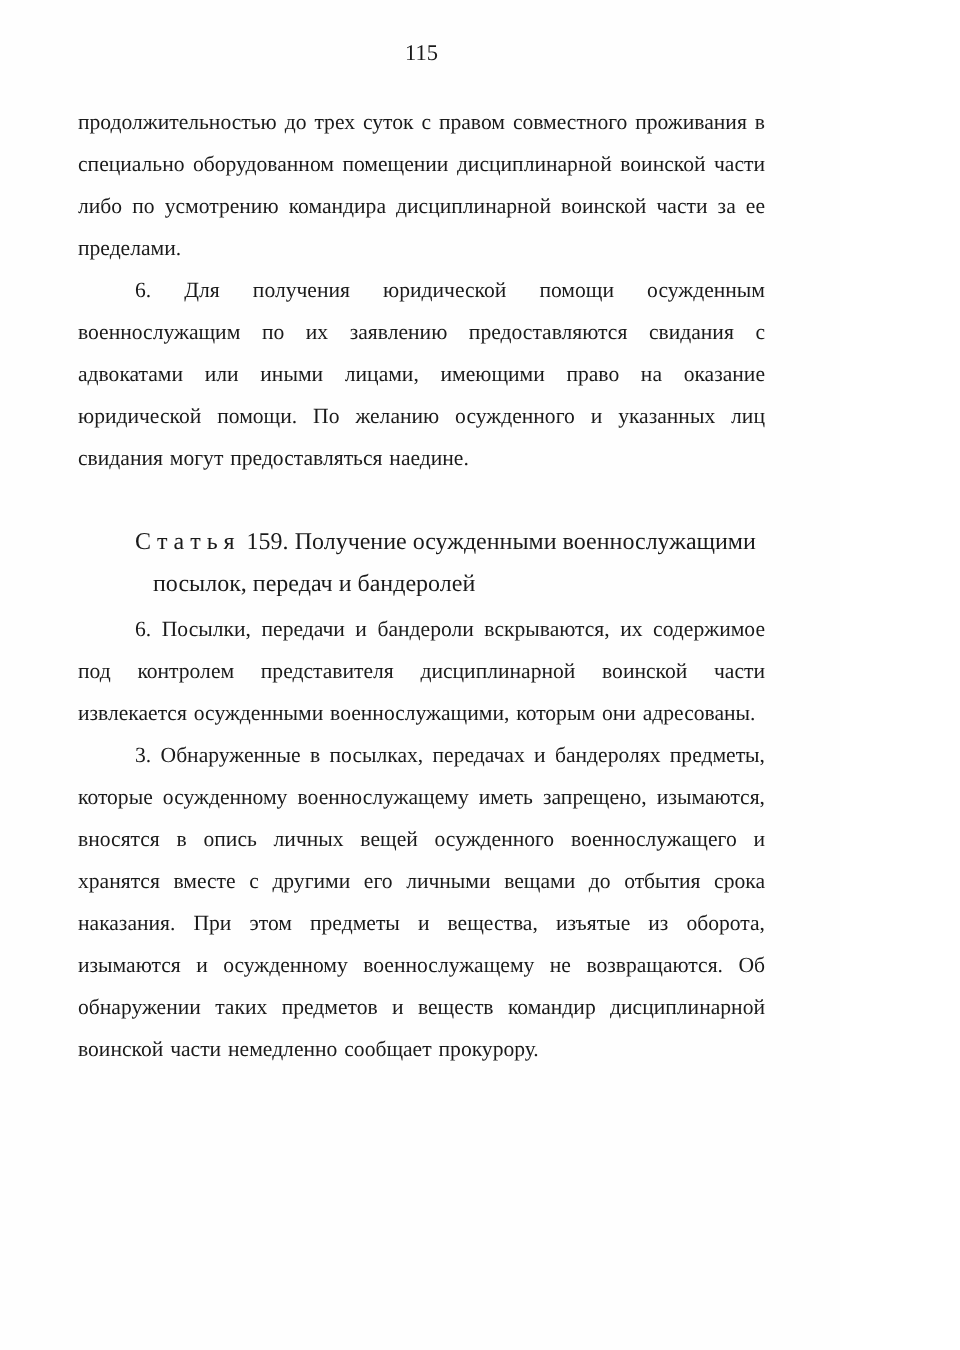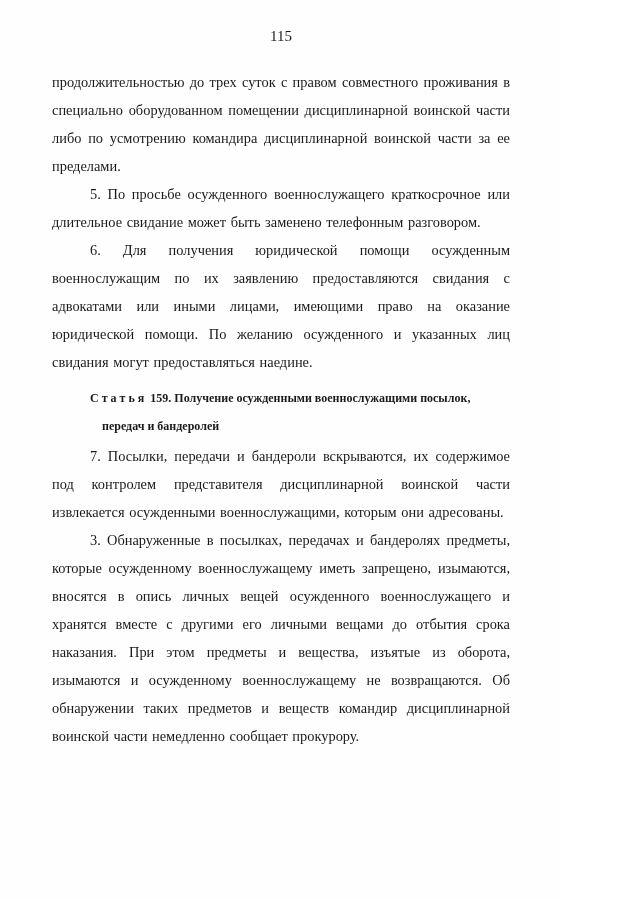--- a/index.html
+++ b/index.html
@@ -28,45 +28,44 @@
     font-size: 14.4px;
     line-height: 28px;
     text-align: justify;
     text-indent: 38px;
     word-spacing: 1px;
   }
   .para.no-indent {
     text-indent: 0;
   }
   .article-heading {
-    font-size: 12px;
+    font-size: 16px;
     line-height: 28px;
-    font-weight: bold;
-    margin: 8px 0 2px 50px;
+    font-weight: normal;
+    margin: 28px 0 2px 50px;
     text-indent: -12px;
   }
   .article-label {
     white-space: pre;
   }
 </style>
 </head>
 <body>
 
 <div class="page">
 
   <div class="page-number">115</div>
 
   <p class="para no-indent">продолжительностью до трех суток с правом совместного проживания в специально оборудованном помещении дисциплинарной воинской части либо по усмотрению командира дисциплинарной воинской части за ее пределами.</p>
 
 
-  <p class="para">5. По просьбе осужденного военнослужащего краткосрочное или длительное свидание может быть заменено телефонным разговором.</p>
 
   <p class="para">6. Для получения юридической помощи осужденным военнослужащим по их заявлению предоставляются свидания с адвокатами или иными лицами, имеющими право на оказание юридической помощи. По желанию осужденного и указанных лиц свидания могут предоставляться наедине.</p>
 
   <div class="article-heading"><span class="article-label">С т а т ь я  159.</span> <span class="article-title">Получение осужденными военнослужащими посылок, передач и бандеролей</span></div>
 
 
-  <p class="para">7. Посылки, передачи и бандероли вскрываются, их содержимое под контролем представителя дисциплинарной воинской части извлекается осужденными военнослужащими, которым они адресованы.</p>
+  <p class="para">6. Посылки, передачи и бандероли вскрываются, их содержимое под контролем представителя дисциплинарной воинской части извлекается осужденными военнослужащими, которым они адресованы.</p>
 
   <p class="para">3. Обнаруженные в посылках, передачах и бандеролях предметы, которые осужденному военнослужащему иметь запрещено, изымаются, вносятся в опись личных вещей осужденного военнослужащего и хранятся вместе с другими его личными вещами до отбытия срока наказания. При этом предметы и вещества, изъятые из оборота, изымаются и осужденному военнослужащему не возвращаются. Об обнаружении таких предметов и веществ командир дисциплинарной воинской части немедленно сообщает прокурору.</p>
 
 
 </div>
 
 </body></html>

